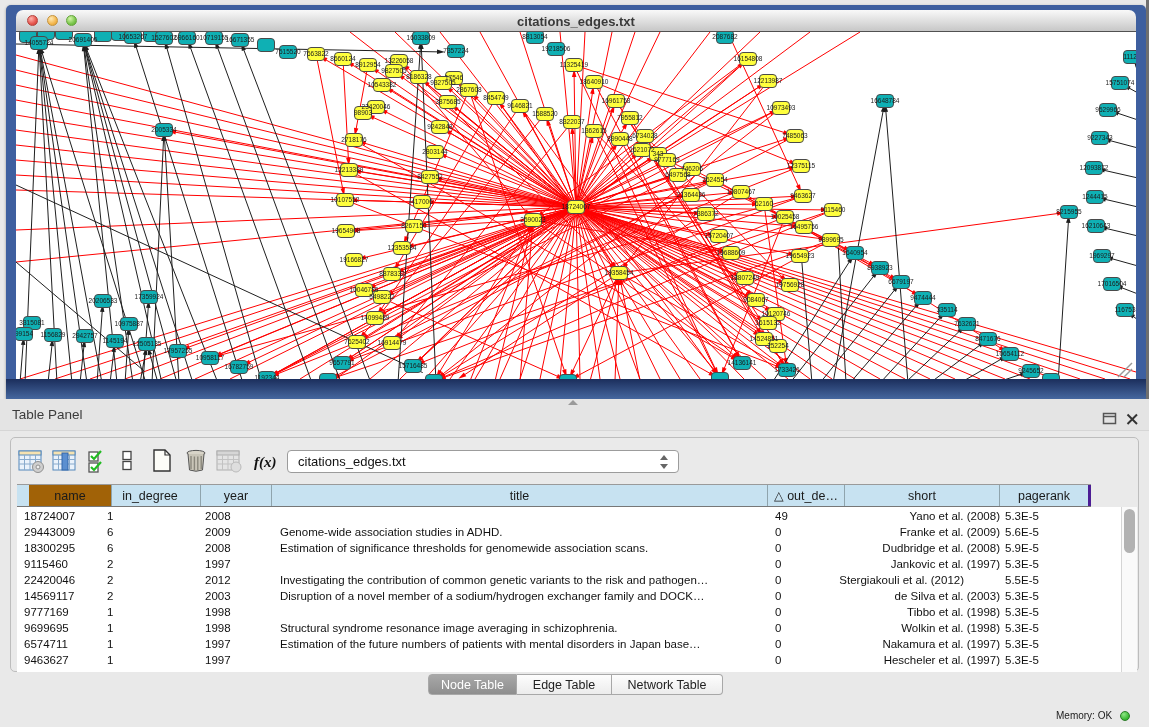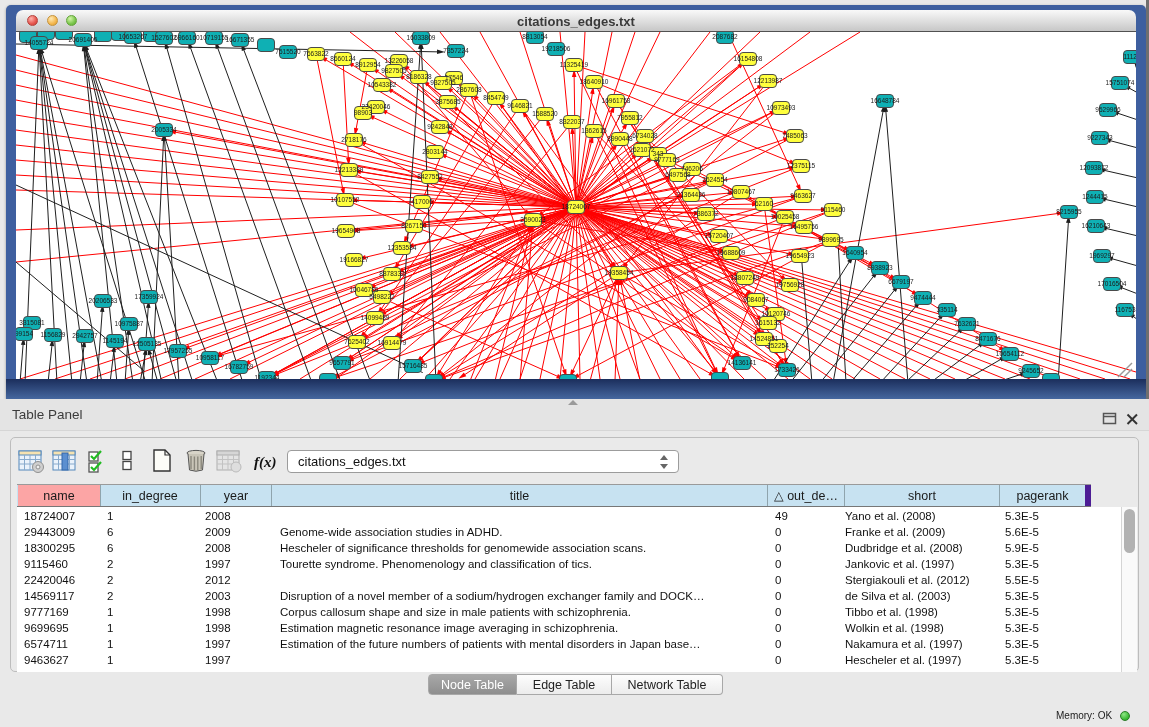--- a/index.html
+++ b/index.html
@@ -14,21 +14,21 @@
 
 #tp-head{left:0;top:399px;width:1149px;height:32px;background:#e4e4e4;border-bottom:1px solid #d6d6d6}
 #tp-title{left:12px;top:407px;font-size:13.5px;color:#3c3c3c}
 #container{left:10px;top:437px;width:1129px;height:235px;background:#eaeaea;border:1px solid #bdbdbd;border-radius:5px}
 #combo{left:287px;top:450px;width:392px;height:23px;background:#fff;border:1px solid #9c9c9c;border-radius:4px;font-size:13px;color:#111;line-height:21px;padding-left:10px}
 #thead{left:17px;top:484px;width:1074px;height:23px;background:#c7e2f1;border-top:1px solid #9a9a9a;border-bottom:1px solid #777}
 .hcell{top:0;height:100%;border-right:1px solid #8fa4ad;font-size:12.5px;color:#1a1a1a;text-align:center;line-height:22px}
 #tbody{left:17px;top:507px;width:1104px;height:165px;background:#fff}
 .trow{position:absolute;left:0;width:1104px;height:16px;font-size:11.5px;color:#111}
 .trow span{position:absolute;top:0;line-height:16px;white-space:nowrap}
-.trow .ctr{text-align:left}
+.trow .ctr{text-align:right}
 #vscroll{left:1121px;top:507px;width:16px;height:165px;background:#fafafa;border-left:1px solid #d5d5d5}
 #vthumb{left:1123.5px;top:509px;width:11px;height:44px;background:#b2b2b2;border-radius:6px}
 .tab{top:674px;height:21px;font-size:12.5px;line-height:20px;text-align:center;border:1px solid #a8a8a8;color:#222;background:linear-gradient(#fdfdfd,#ececec)}
 #status{left:1056px;top:710px;font-size:10px;color:#222}
 #gdot{left:1120px;top:711px;width:10px;height:10px;border-radius:5px;background:radial-gradient(circle at 35% 30%,#8ee685,#35b52f 70%);border:1px solid #2a7c26}
 </style></head><body>
 <div class="abs" id="frame"></div>
 <div class="abs" id="fband"></div>
 <div class="abs" id="titlebar">
   <div class="abs light" style="left:11px;background:radial-gradient(circle at 35% 30%,#ffb3ad,#e6554d 60%,#c33b34);border:0.5px solid #b5423c"></div>
@@ -872,27 +872,27 @@
 
   <text x="238" y="19" font-family="Liberation Serif,serif" font-style="italic" font-weight="bold" font-size="15" fill="#111">f(x)</text>
 </svg>
 <div class="abs" id="combo">citations_edges.txt
   <svg class="abs" width="12" height="16" style="right:8px;top:3px">
       <path d="M6 1 L10 6 H2 Z" fill="#666"></path>
       <path d="M6 15 L10 10 H2 Z" fill="#666"></path>
     </svg>
 </div>
 <div class="abs" id="thead">
-  <div class="abs hcell" style="left:1px;width:83px;background:#fca5a5">name</div>
+  <div class="abs hcell" style="left:12px;width:83px;background:#a16207">name</div>
   <div class="abs hcell" style="left:83px;width:101px">in_degree</div>
   <div class="abs hcell" style="left:184px;width:71px">year</div>
   <div class="abs hcell" style="left:255px;width:496px">title</div>
   <div class="abs hcell" style="left:751px;width:77px">△&nbsp;out_de…</div>
   <div class="abs hcell" style="left:828px;width:155px">short</div>
-  <div class="abs hcell" style="left:983px;width:91px;border-right:6px solid #4c1d95">pagerank</div>
+  <div class="abs hcell" style="left:983px;width:91px;border-right:3px solid #4c1d95">pagerank</div>
 </div>
 <div class="abs" id="tbody">
 <div class="trow" style="top:1px">
 <span style="left:7px">18724007</span>
       <span style="left:90px">1</span>
       <span style="left:188px">2008</span>
       <span style="left:758px">49</span>
       <span class="ctr" style="left:828px;width:155px">Yano et al. (2008)</span>
       <span style="left:988px">5.3E-5</span>
     </div>
@@ -902,65 +902,64 @@
       <span style="left:188px">2009</span>
       <span style="left:263px">Genome-wide association studies in ADHD.</span>
       <span style="left:758px">0</span>
       <span class="ctr" style="left:828px;width:155px">Franke et al. (2009)</span>
       <span style="left:988px">5.6E-5</span>
     </div>
 <div class="trow" style="top:33px">
 <span style="left:7px">18300295</span>
       <span style="left:90px">6</span>
       <span style="left:188px">2008</span>
-      <span style="left:263px">Hescheler of significance thresholds for genomewide association scans.</span>
+      <span style="left:263px">Estimation of significance thresholds for genomewide association scans.</span>
       <span style="left:758px">0</span>
       <span class="ctr" style="left:828px;width:155px">Dudbridge et al. (2008)</span>
       <span style="left:988px">5.9E-5</span>
     </div>
 <div class="trow" style="top:49px">
 <span style="left:7px">9115460</span>
       <span style="left:90px">2</span>
       <span style="left:188px">1997</span>
-      <span style="left:263px">Tourette syndrome. Phenomenology and classification of tics.</span>
       <span style="left:758px">0</span>
       <span class="ctr" style="left:828px;width:155px">Jankovic et al. (1997)</span>
       <span style="left:988px">5.3E-5</span>
     </div>
 <div class="trow" style="top:65px">
 <span style="left:7px">22420046</span>
       <span style="left:90px">2</span>
       <span style="left:188px">2012</span>
+      <span style="left:263px">Investigating the contribution of common genetic variants to the risk and pathogen…</span>
       <span style="left:758px">0</span>
-      <span class="ctr" style="left:828px;width:155px">Stergiakouli et al. (2012)</span>
+      <span class="ctr" style="left:792px;width:155px">Stergiakouli et al. (2012)</span>
       <span style="left:988px">5.5E-5</span>
     </div>
 <div class="trow" style="top:81px">
 <span style="left:7px">14569117</span>
       <span style="left:90px">2</span>
       <span style="left:188px">2003</span>
       <span style="left:263px">Disruption of a novel member of a sodium/hydrogen exchanger family and DOCK…</span>
       <span style="left:758px">0</span>
       <span class="ctr" style="left:828px;width:155px">de Silva et al. (2003)</span>
       <span style="left:988px">5.3E-5</span>
     </div>
 <div class="trow" style="top:97px">
 <span style="left:7px">9777169</span>
       <span style="left:90px">1</span>
       <span style="left:188px">1998</span>
-      <span style="left:263px">Corpus callosum shape and size in male patients with schizophrenia.</span>
       <span style="left:758px">0</span>
       <span class="ctr" style="left:828px;width:155px">Tibbo et al. (1998)</span>
       <span style="left:988px">5.3E-5</span>
     </div>
 <div class="trow" style="top:113px">
 <span style="left:7px">9699695</span>
       <span style="left:90px">1</span>
       <span style="left:188px">1998</span>
-      <span style="left:263px">Estimation magnetic resonance image averaging in schizophrenia.</span>
+      <span style="left:263px">Structural syndrome resonance image averaging in schizophrenia.</span>
       <span style="left:758px">0</span>
       <span class="ctr" style="left:828px;width:155px">Wolkin et al. (1998)</span>
       <span style="left:988px">5.3E-5</span>
     </div>
 <div class="trow" style="top:129px">
 <span style="left:7px">6574711</span>
       <span style="left:90px">1</span>
       <span style="left:188px">1997</span>
       <span style="left:263px">Estimation of the future numbers of patients with mental disorders in Japan base…</span>
       <span style="left:758px">0</span>

